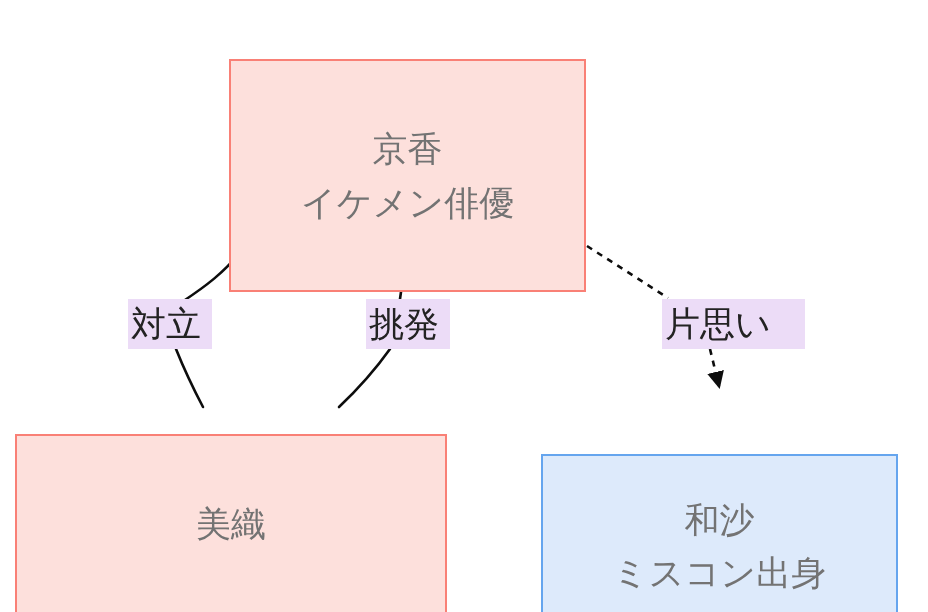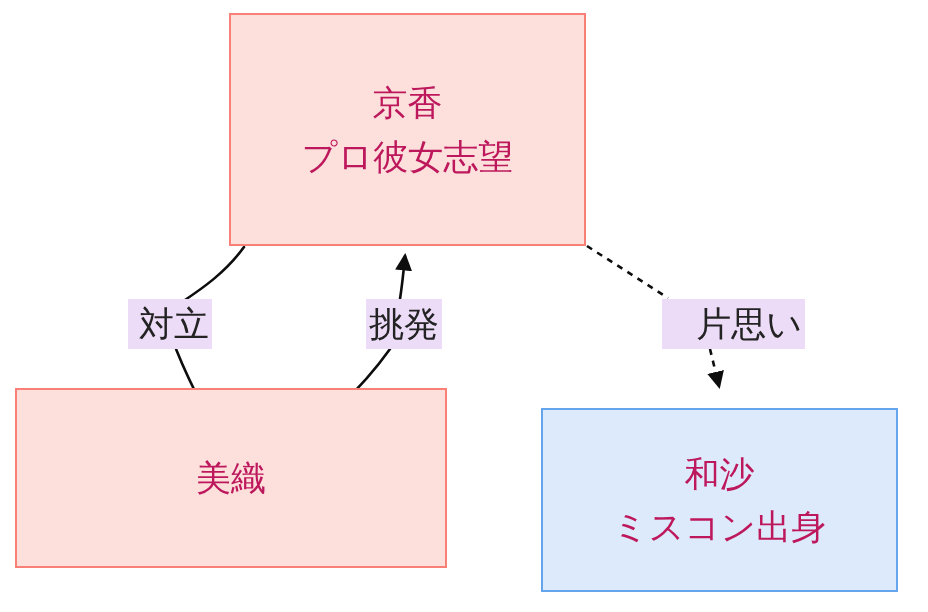--- a/index.html
+++ b/index.html
@@ -28,22 +28,23 @@
     position: absolute;
     box-sizing: border-box;
     display: flex;
     flex-direction: column;
     align-items: center;
     justify-content: center;
     text-align: center;
     border-width: 2px;
     border-style: solid;
     line-height: 1.52;
-    color: #be185d;
+    color: #737373;
     z-index: 2;
+    margin-top: 46px;
   }
   .node-line {
     display: block;
     white-space: nowrap;
   }
   .node-pink {
     background: #fde0dc;
     border-color: #f98076;
   }
   .node-blue {
@@ -73,33 +74,33 @@
   }
   .edge-label {
     position: absolute;
     box-sizing: border-box;
     background: #ecdcf7;
     color: #232323;
     font-size: 35px;
     line-height: 50px;
     white-space: nowrap;
     padding: 0 3px;
-    text-align: right;
+    text-align: left;
     z-index: 3;
   }
   #edge-label-tairitsu {
     left: 128px;
     top: 299px;
     width: 84px;
     height: 50px;
   }
   #edge-label-chohatsu {
     left: 366px;
     top: 299px;
-    width: 76px;
+    width: 84px;
     height: 50px;
   }
   #edge-label-kataomoi {
     left: 662px;
     top: 299px;
     width: 143px;
     height: 50px;
   }
 </style>
 </head>
@@ -119,21 +120,21 @@
 
     <path d="M 339 407 C 357 390, 375 370, 390 349
              M 400 299 C 403 279, 404 266, 405 256" fill="none" stroke="#0d0d0d" stroke-width="2.6" stroke-linecap="round" marker-end="url(#arrow-solid)"></path>
 
     <path d="M 587 246 L 668 298
              M 710 349 L 719 386" fill="none" stroke="#0d0d0d" stroke-width="2.6" stroke-dasharray="6 6" stroke-linecap="butt" marker-end="url(#arrow-solid)"></path>
   </svg>
 
   <div class="node node-pink" id="node-kyoka">
     <span class="node-line">京香</span>
-    <span class="node-line">プロ彼女志望</span>
+    <span class="node-line">イケメン俳優</span>
   </div>
 
   <div class="node node-pink" id="node-miori">
     <span class="node-line">美織</span>
   </div>
 
   <div class="node node-blue" id="node-kazusa">
     <span class="node-line">和沙</span>
     <span class="node-line">ミスコン出身</span>
   </div>

